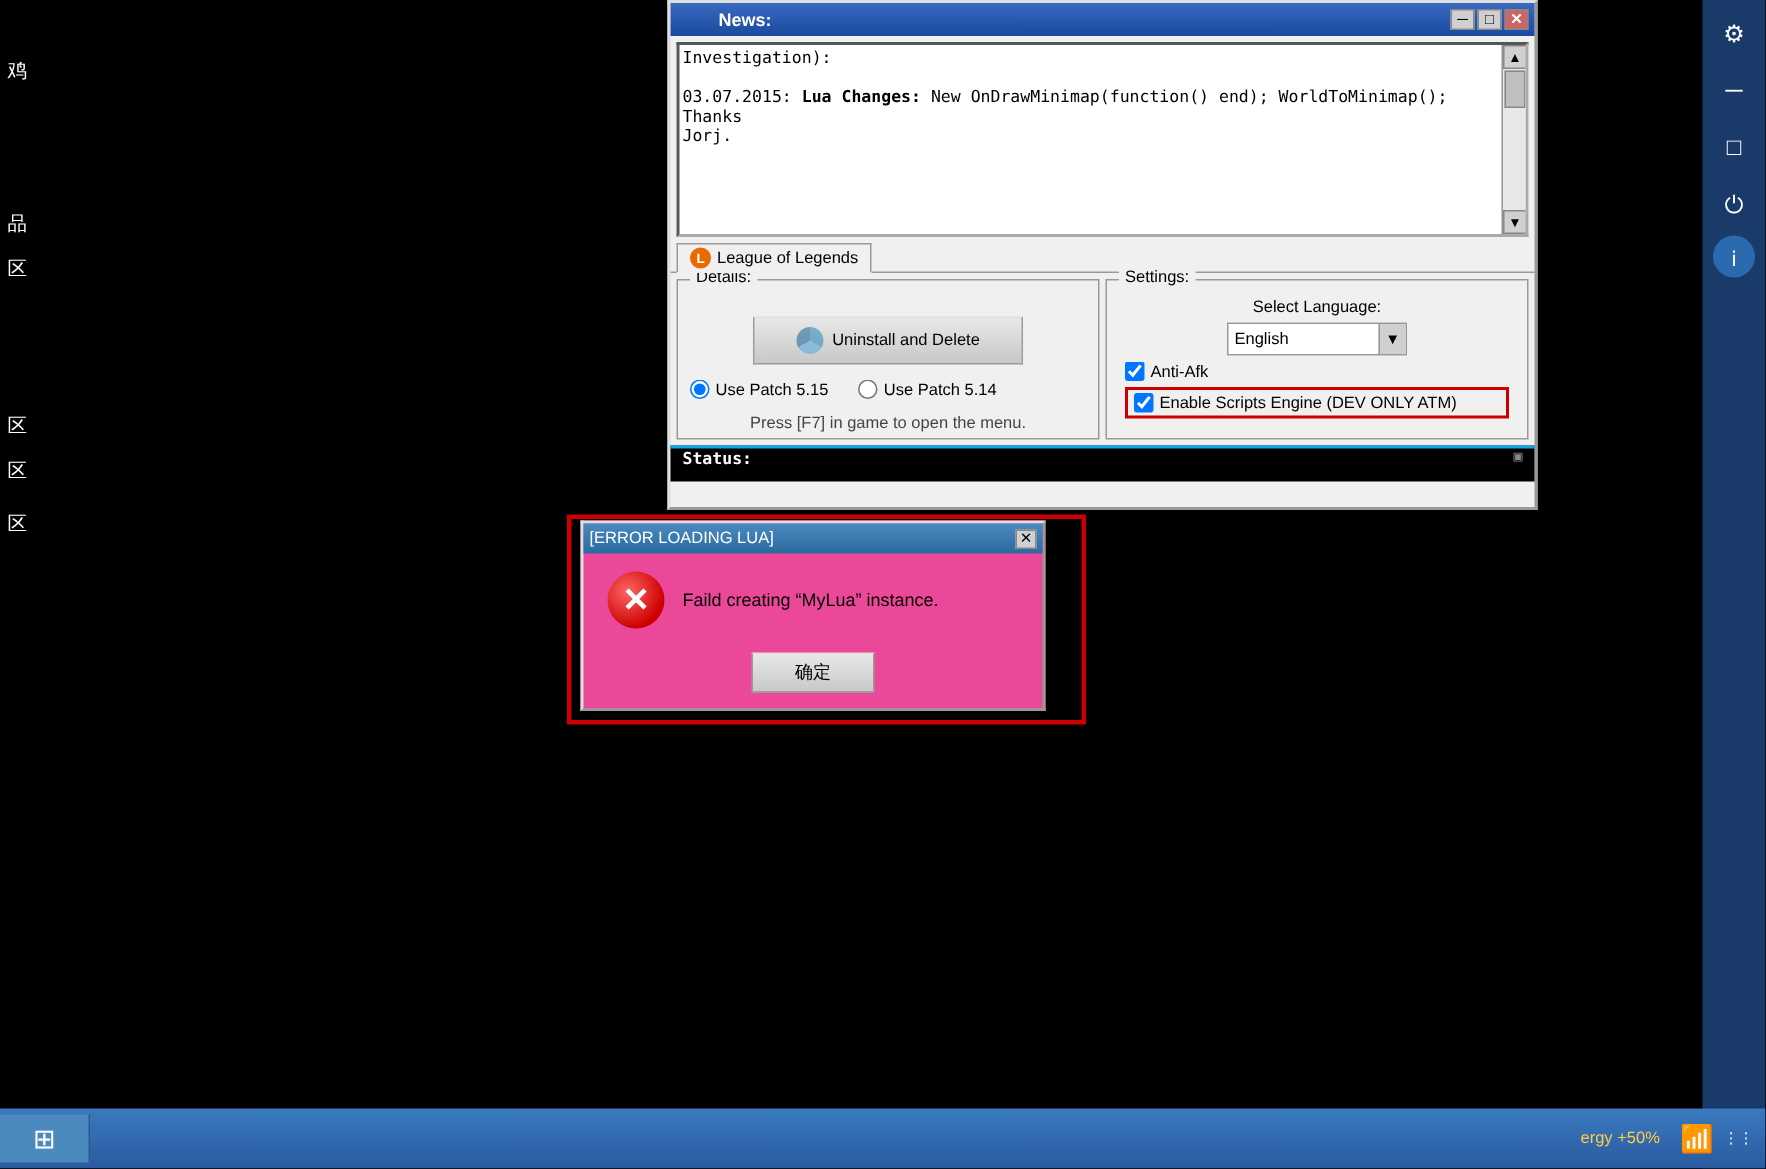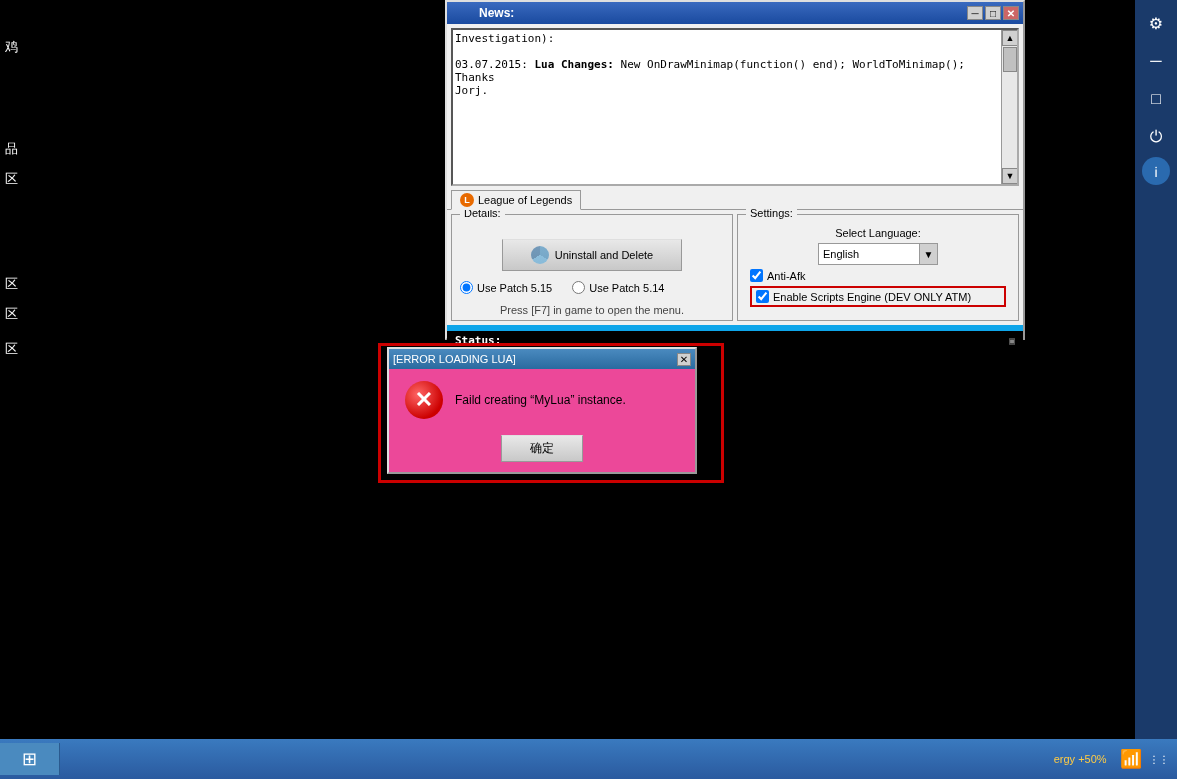--- a/index.html
+++ b/index.html
@@ -282,25 +282,25 @@
       gap: 4px;
       margin: 4px 8px;
       font-size: 11px;
     }
 
     
     .status-bar {
       height: 24px;
       background: #000;
       display: flex;
-      align-items: center;
+      align-items: flex-start;
       padding: 0 8px;
       font-family: monospace;
       font-size: 11px;
-      border-top: 6px solid #0ea5e9;
+      border-top: 2px solid #0ea5e9;
     }
 
     .status-label {
       color: #fff;
       font-weight: bold;
     }
 
     .status-text {
       color: #00cc00;
       font-style: italic;
@@ -454,21 +454,21 @@
     <div class="window-title-text">
       <span>News:</span>
     </div>
     <div class="window-controls">
       <div class="win-btn">─</div>
       <div class="win-btn">□</div>
       <div class="win-btn" style="background:#cc6666;color:#fff;">✕</div>
     </div>
   </div>
 
-  <div style="position:relative; margin: 4px; border: 2px inset #aaa; background:#fff; height: 158px; overflow:hidden;">
+  <div style="position:relative; margin: 4px; border: 2px inset #aaa; background:#fff; height: 130px; overflow:hidden;">
     <div class="news-content">
       <div>Investigation):</div>
       <br>
       <div>
         <span>03.07.2015:</span>
         <span class="news-bold">Lua Changes:</span>
         <span> New OnDrawMinimap(function() end); WorldToMinimap(); Thanks</span>
       </div>
       <div style="font-weight:normal;">Jorj.</div>
     </div>

